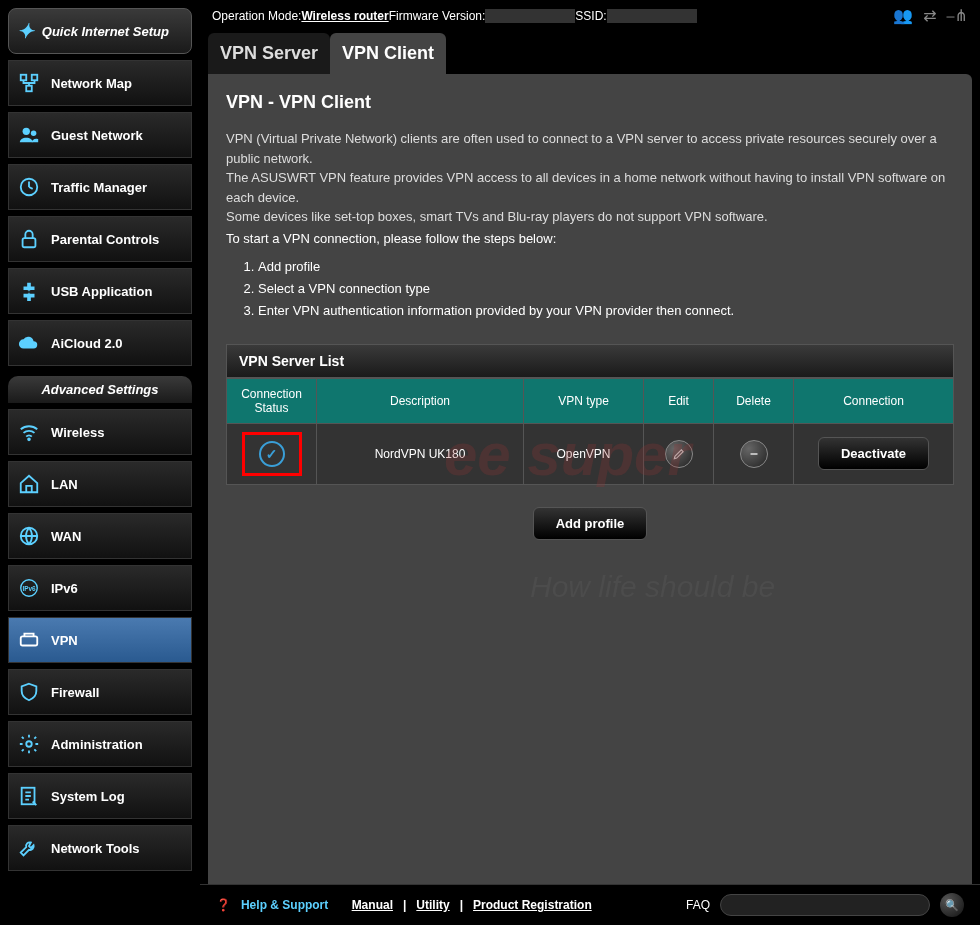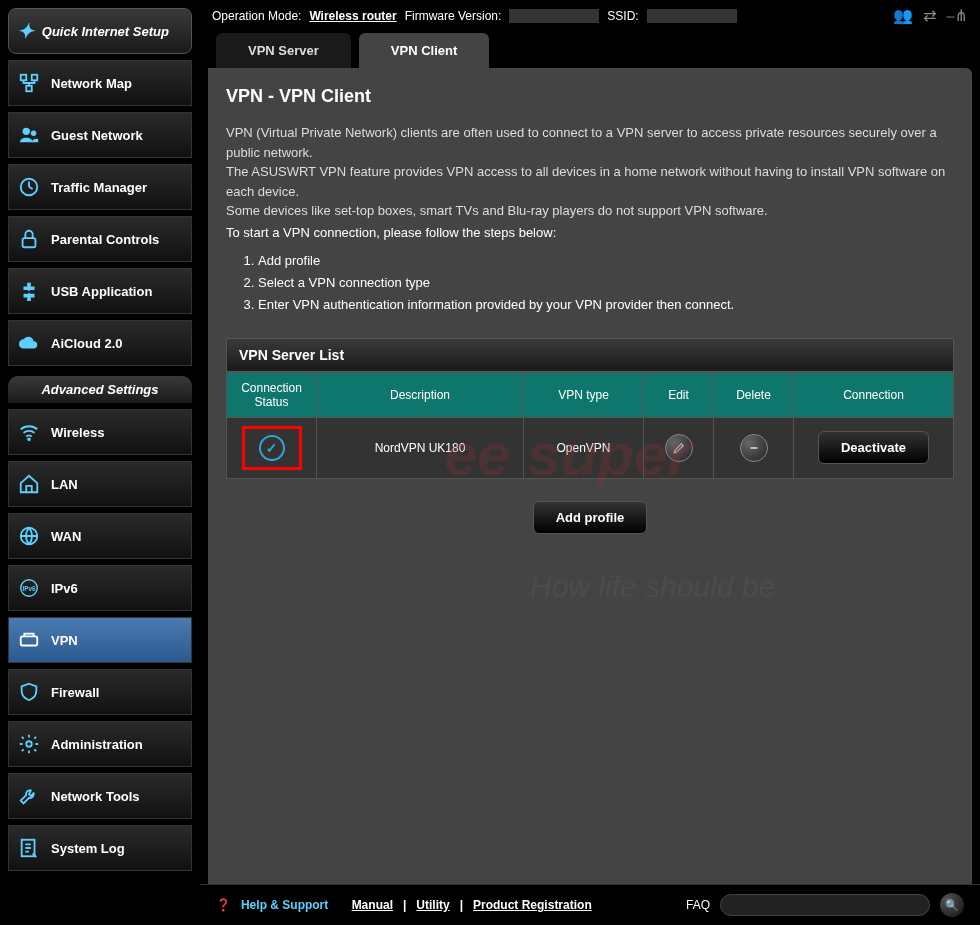--- a/index.html
+++ b/index.html
@@ -6,27 +6,27 @@
 body { background: #1a1a1a; width: 980px; height: 925px; overflow: hidden; color: #fff; font-size: 13px; }
 .container { display: flex; height: 100%; }
 .sidebar { width: 200px; background: #000; padding: 8px; display: flex; flex-direction: column; gap: 6px; }
 .quick-setup { background: linear-gradient(to bottom, #3a3a3a, #1a1a1a); border: 1px solid #555; border-radius: 8px; padding: 10px 8px; display: flex; align-items: center; gap: 8px; font-weight: bold; font-style: italic; cursor: pointer; }
 .quick-setup .icon { color: #5cd0ff; font-size: 20px; }
 .section-header { background: linear-gradient(to bottom, #3a3a3a, #1a1a1a); border-radius: 10px 10px 0 0; padding: 6px; text-align: center; font-weight: bold; font-style: italic; margin-top: 4px; }
 .nav-item { background: linear-gradient(to bottom, #2a2a2a, #111); border: 1px solid #333; border-radius: 0; padding: 10px 8px; display: flex; align-items: center; gap: 10px; font-weight: bold; cursor: pointer; }
 .nav-item.active { background: linear-gradient(to bottom, #4a7ab0, #2a5a90); }
 .nav-item .icon { width: 24px; height: 24px; color: #5cd0ff; display: flex; align-items: center; justify-content: center; }
 .main { flex: 1; display: flex; flex-direction: column; background: #000; }
-.topbar { padding: 6px 12px; display: flex; align-items: center; gap: 8px; font-size: 12px; }
+.topbar { padding: 6px 12px; display: flex; align-items: center; gap: 0; font-size: 12px; }
 .topbar .label { color: #fff; }
 .topbar .link { color: #fff; text-decoration: underline; font-weight: bold; }
 .topbar .blank { background: #333; display: inline-block; width: 90px; height: 14px; }
 .topbar-icons { margin-left: auto; display: flex; gap: 10px; color: #888; font-size: 16px; }
 .tabs { display: flex; gap: 0; padding: 2px 8px 0 8px; background: #000; }
-.tab { padding: 10px 32px; background: #1a1a1a; border-radius: 6px 6px 0 0; cursor: pointer; font-size: 13px; font-weight: bold; color: #ddd; margin-left: 8px; }
+.tab { padding: 10px 12px; background: #1a1a1a; border-radius: 6px 6px 0 0; cursor: pointer; font-size: 18px; font-weight: bold; color: #ddd; }
 .tab.active { background: #444; color: #fff; }
 .content { flex: 1; background: #444; margin: 0 8px; padding: 18px; border-radius: 0 6px 0 0; overflow: auto; }
 .page-title { font-size: 18px; font-weight: bold; margin-bottom: 16px; }
 .desc { font-size: 13px; color: #ddd; line-height: 1.5; margin-bottom: 4px; }
 .steps-intro { margin-bottom: 10px; }
 .steps { margin-left: 32px; margin-bottom: 22px; line-height: 1.7; }
 .table-wrap { }
 .table-title { background: linear-gradient(to bottom, #3a3a3a, #1a1a1a); padding: 8px 12px; font-weight: bold; font-size: 14px; border: 1px solid #555; }
 .vpn-table { width: 100%; border-collapse: collapse; }
 .vpn-table th { background: #0f766e; border: 1px solid #555; padding: 8px; font-size: 12px; font-weight: normal; text-align: center; }
@@ -173,33 +173,33 @@
           <svg width="22" height="22" viewBox="0 0 24 24" fill="none" stroke="#5cd0ff" stroke-width="2">
             <circle cx="12" cy="12" r="3"></circle>
             <path d="M12 2v3M12 19v3M4.2 4.2l2 2M17.8 17.8l2 2M2 12h3M19 12h3M4.2 19.8l2-2M17.8 6.2l2-2"></path>
           </svg>
         </span>
       <span>Administration</span>
     </div>
     <div class="nav-item">
       <span class="icon">
           <svg width="22" height="22" viewBox="0 0 24 24" fill="none" stroke="#5cd0ff" stroke-width="2">
-            <path d="M14 6a4 4 0 00-5 5l-6 6 3 3 6-6a4 4 0 005-5l-3 3-2-2z"></path>
-          </svg>
-        </span>
-      <span>Network Tools</span>
-    </div>
-    <div class="nav-item">
-      <span class="icon">
-          <svg width="22" height="22" viewBox="0 0 24 24" fill="none" stroke="#5cd0ff" stroke-width="2">
             <rect x="4" y="3" width="14" height="18"></rect>
             <path d="M8 8h6M8 12h6M8 16h4M16 18l4 4"></path>
           </svg>
         </span>
       <span>System Log</span>
+    </div>
+    <div class="nav-item">
+      <span class="icon">
+          <svg width="22" height="22" viewBox="0 0 24 24" fill="none" stroke="#5cd0ff" stroke-width="2">
+            <path d="M14 6a4 4 0 00-5 5l-6 6 3 3 6-6a4 4 0 005-5l-3 3-2-2z"></path>
+          </svg>
+        </span>
+      <span>Network Tools</span>
     </div>
   </div>
 
   <div class="main">
     <div class="topbar">
       <span class="label">Operation Mode:</span>
       <span class="link">Wireless router</span>
       <span class="label">Firmware Version:</span>
       <span class="blank"></span>
       <span class="label">SSID:</span>

